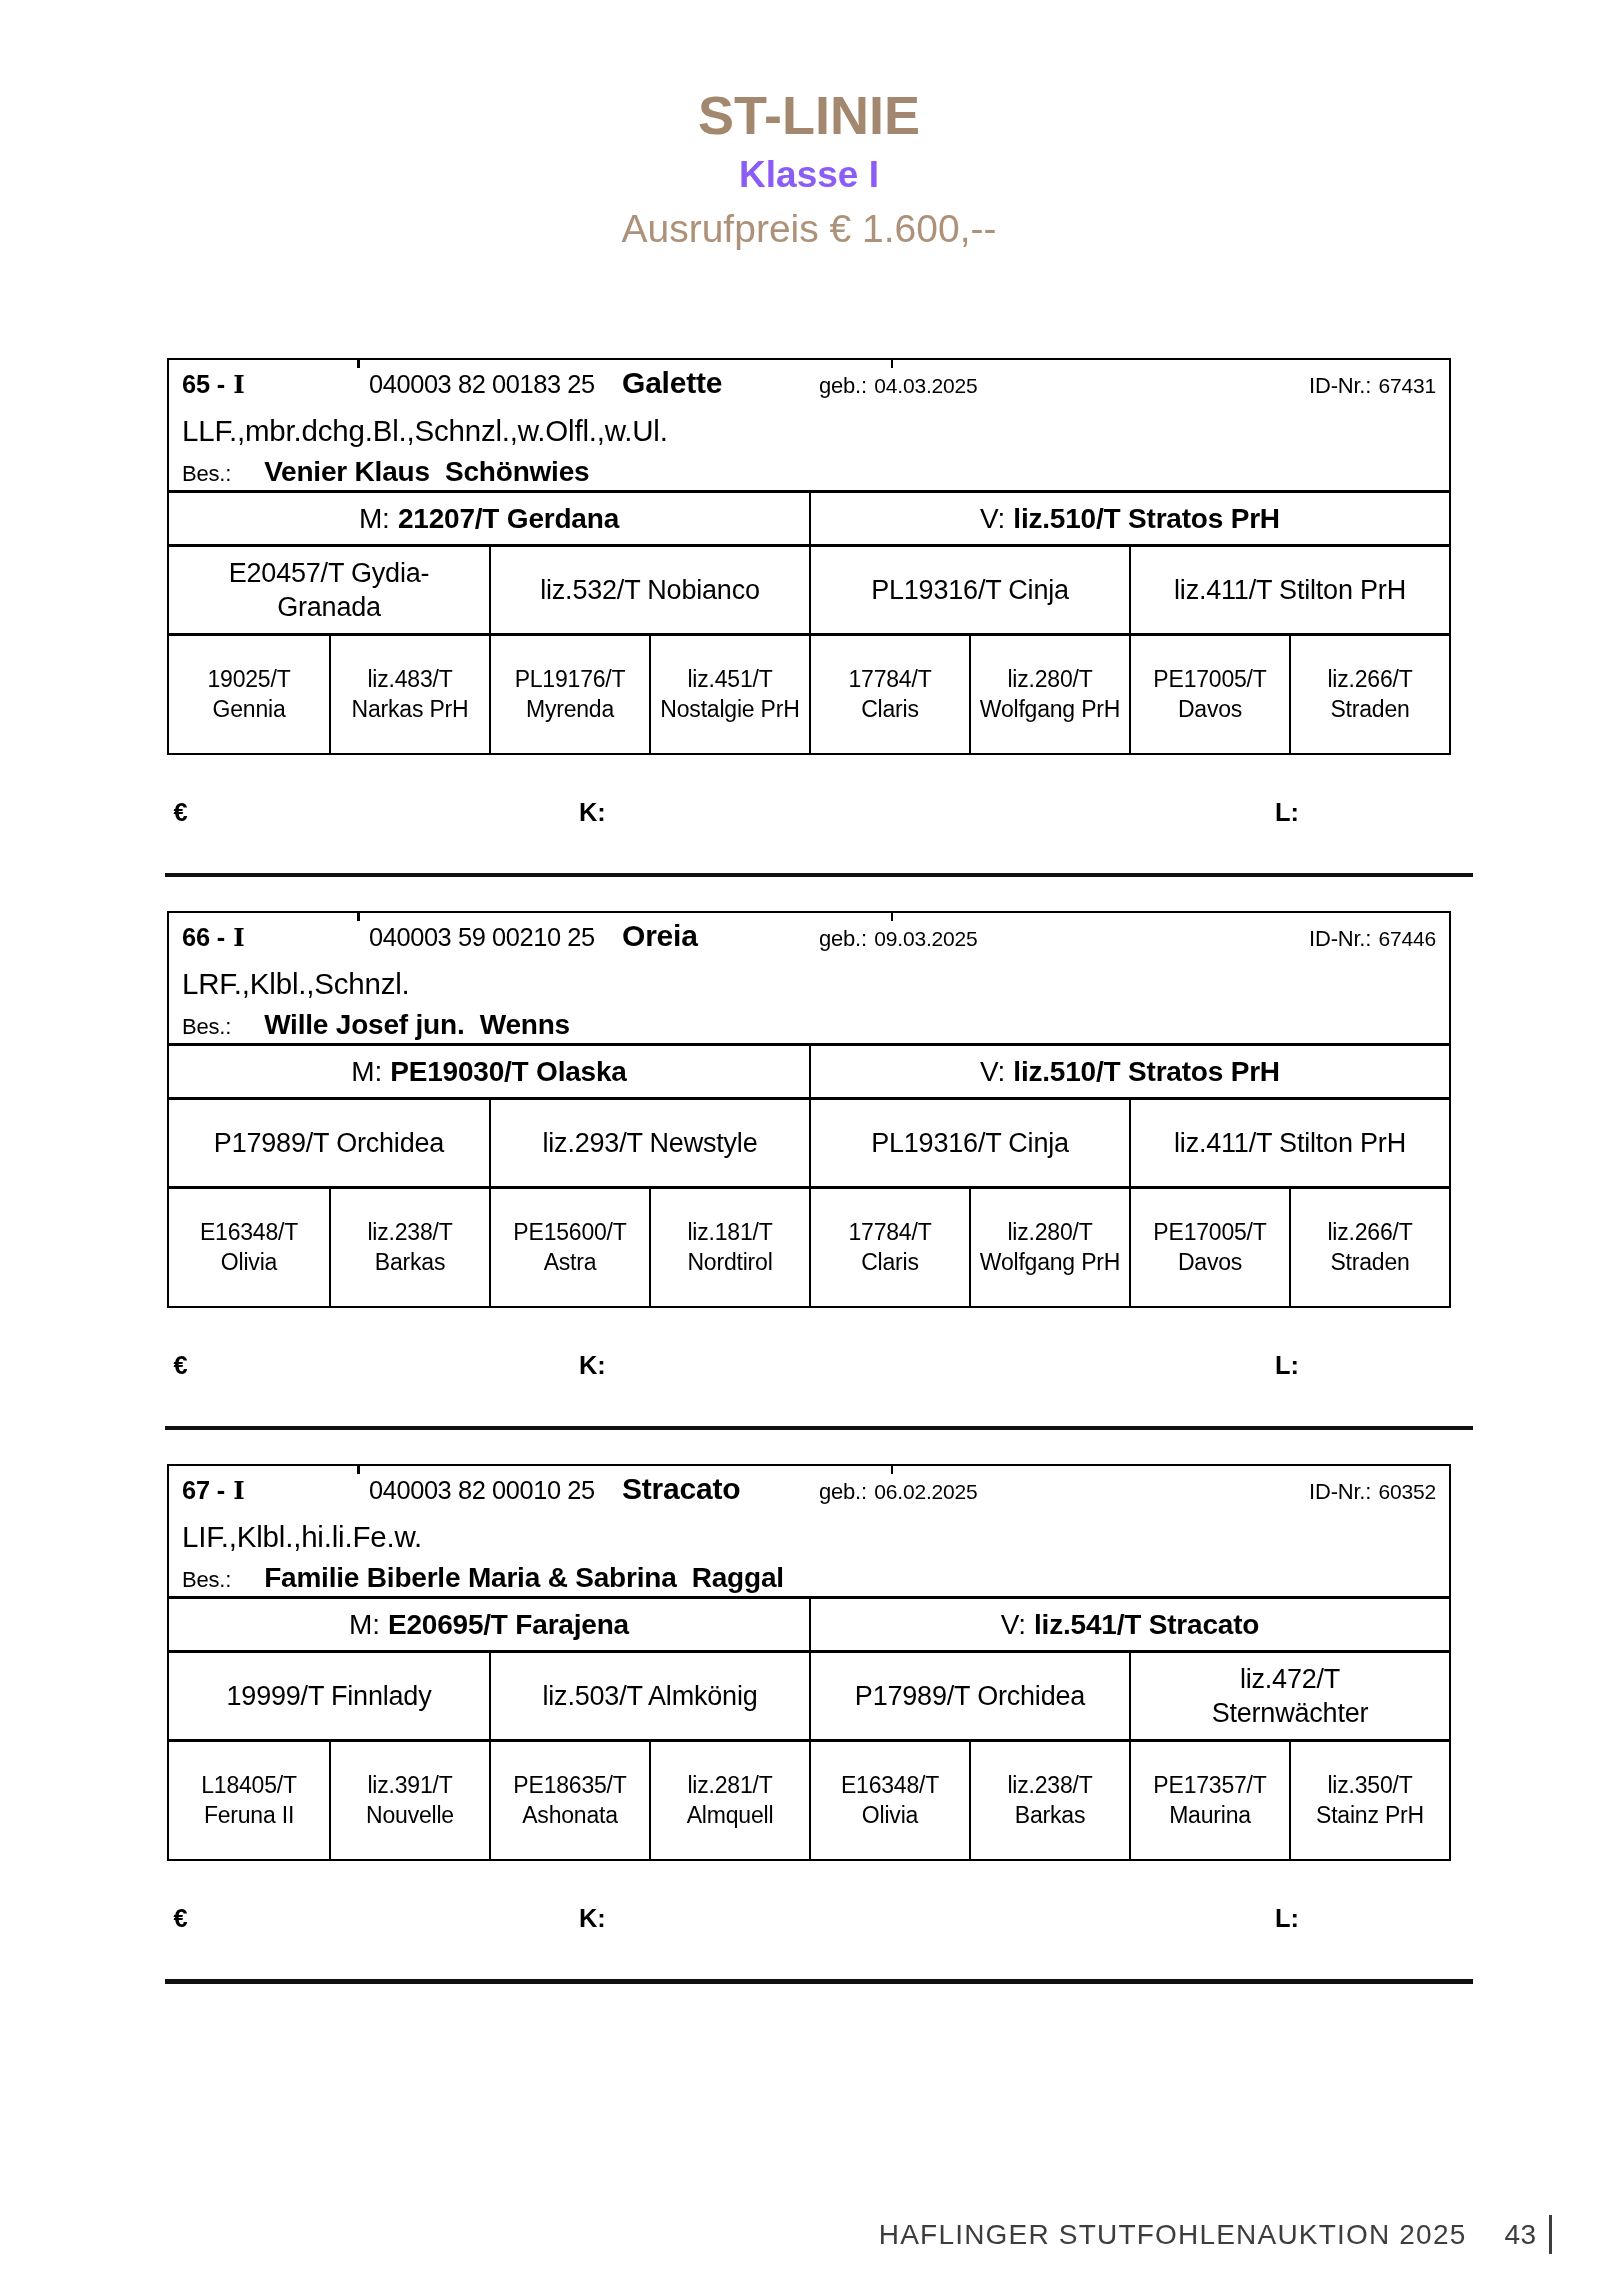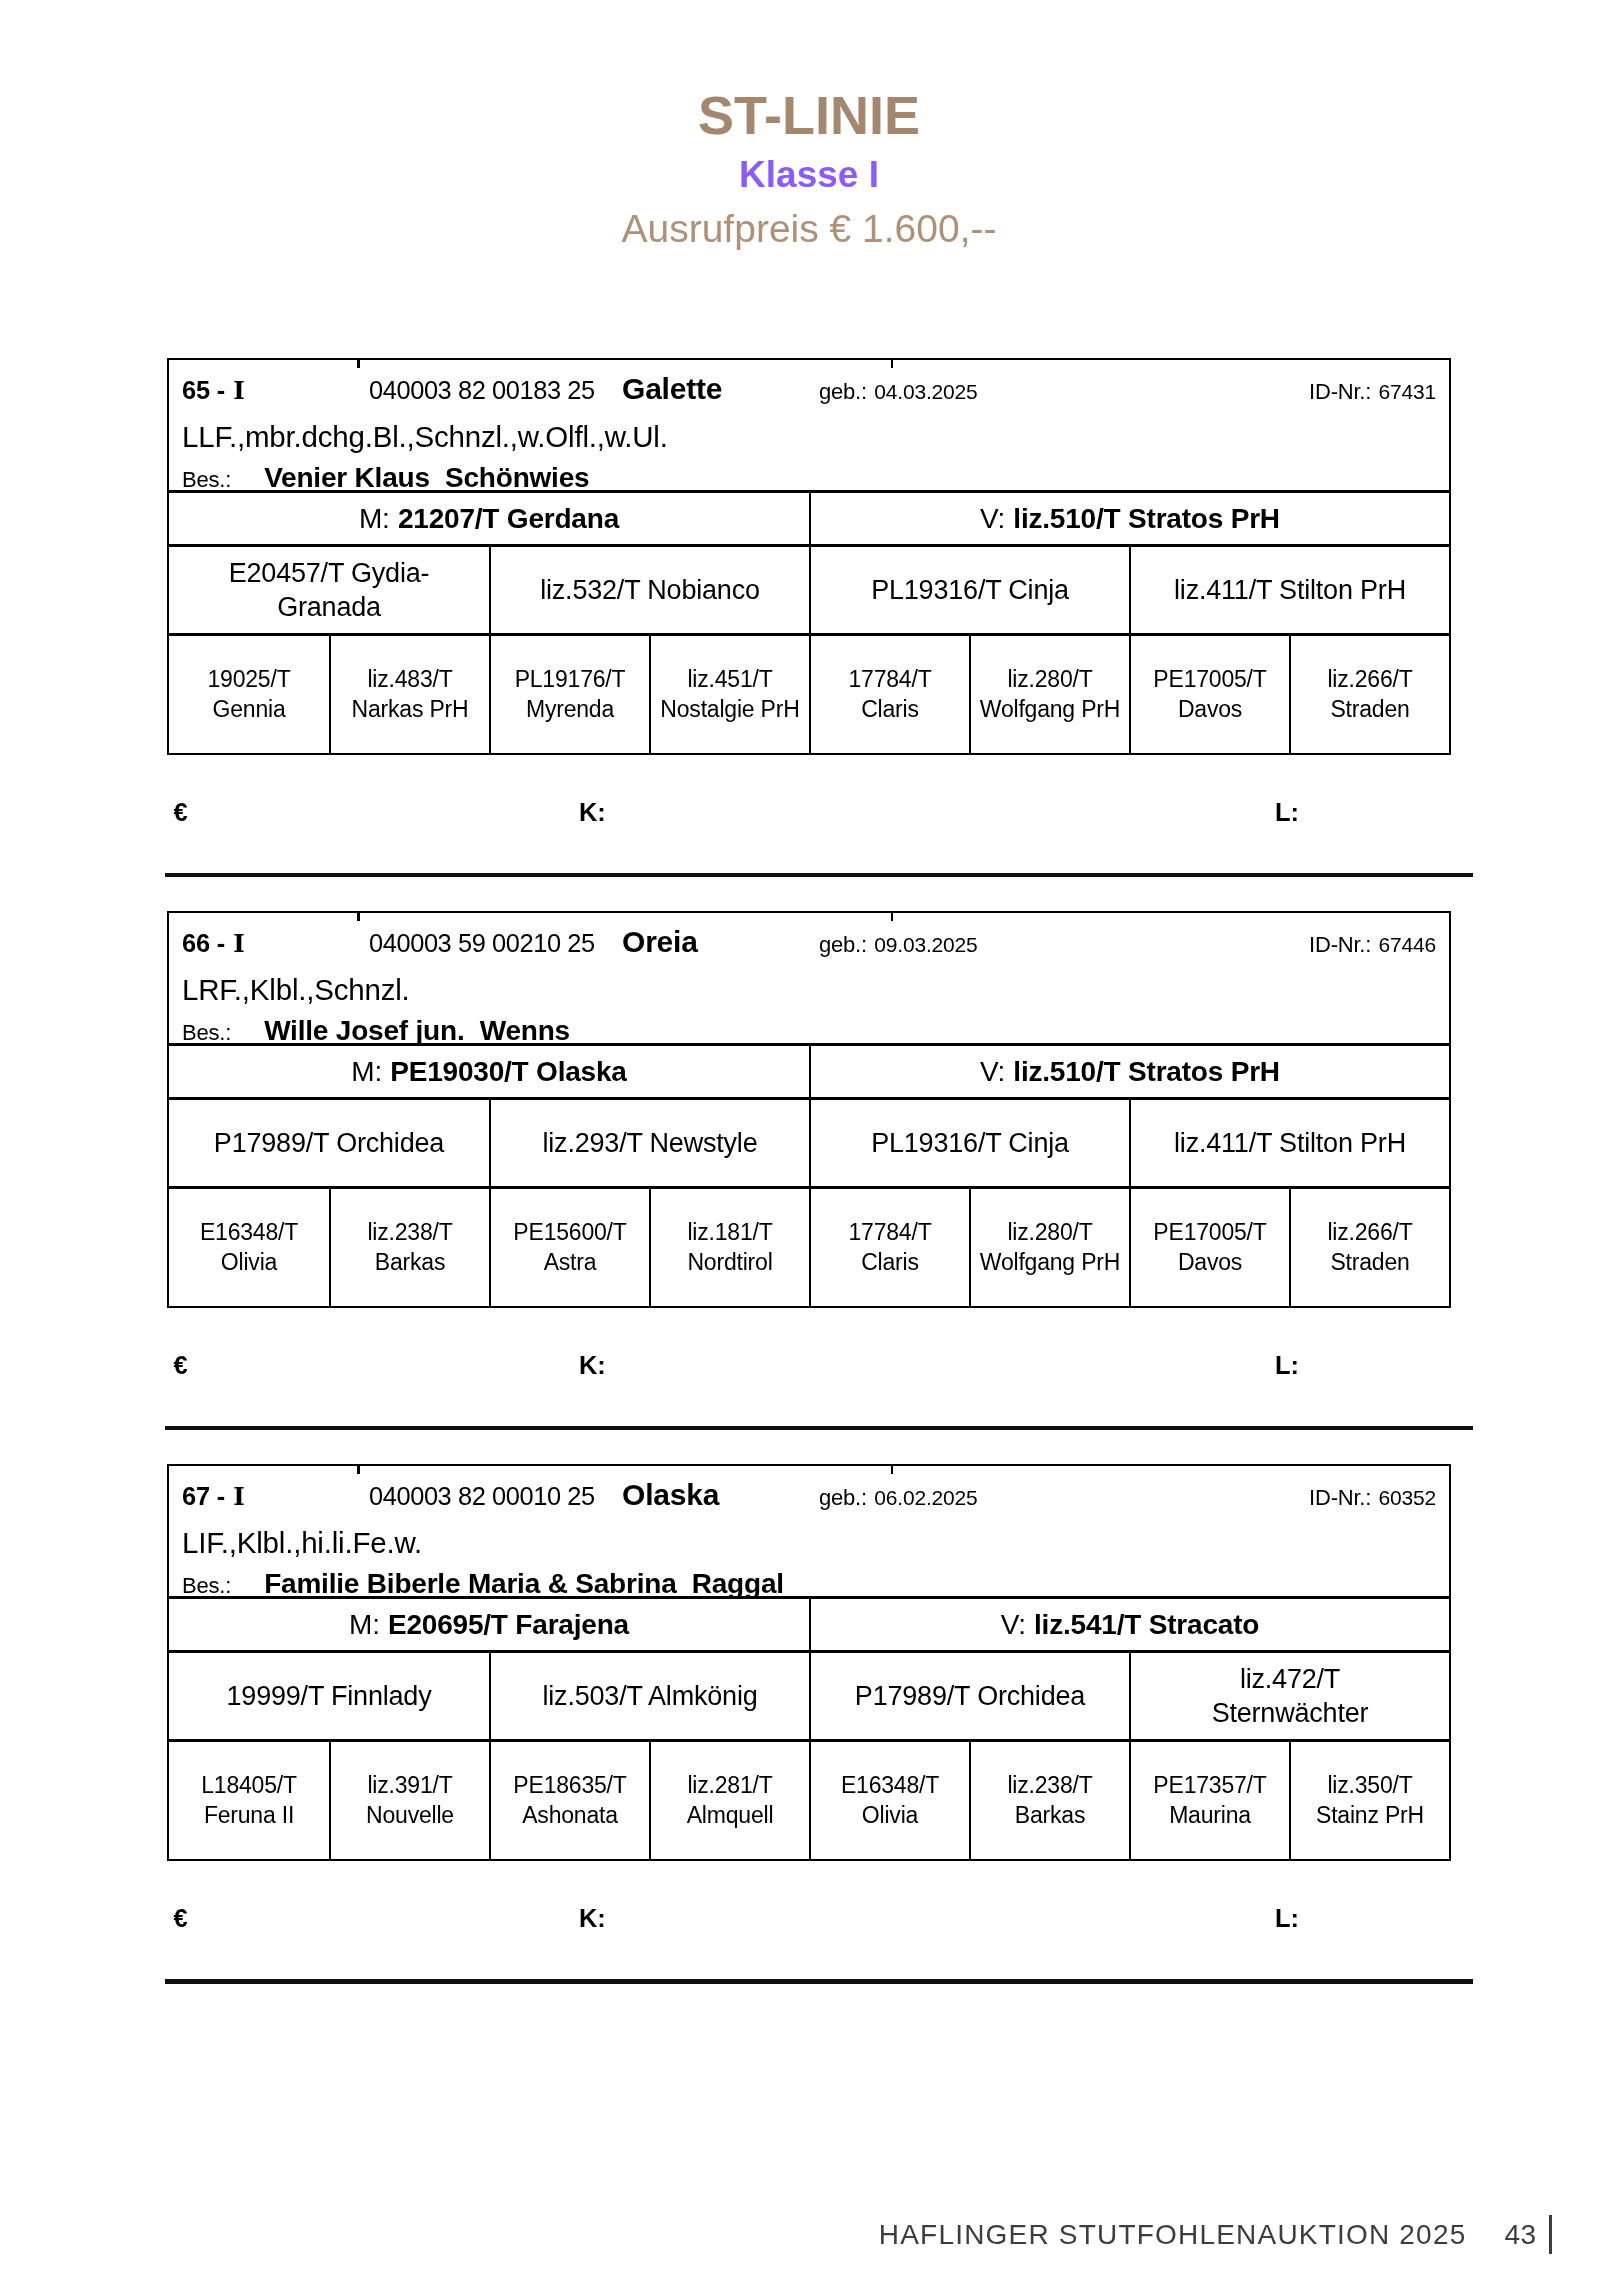--- a/index.html
+++ b/index.html
@@ -29,21 +29,21 @@
     grid-template-rows: 130px 54px 89px 120px;
     border: 2.5px solid #000;
     letter-spacing: -0.2px;
     box-sizing: border-box;
   }
   .cell { box-sizing: border-box; min-width: 0; }
   .bt { border-top: 3.3px solid #000; }
   .bl { border-left: 2.5px solid #000; }
 
   
-  .header { grid-column: 1 / -1; position: relative; padding: 7px 13px 0 13px; overflow: hidden; }
+  .header { grid-column: 1 / -1; position: relative; padding: 1px 13px 0 13px; overflow: hidden; }
   .header::before, .header::after {
     content: ""; position: absolute; top: 0; width: 2.5px; height: 7.4px; background: #000;
   }
   .header::before { left: 14.7%; }
   .header::after  { left: 56.4%; }
 
   .hline1 { display: flex; align-items: baseline; line-height: 43px; white-space: nowrap; }
   .col { flex: 0 0 auto; min-width: 0; }
   .lotcol  { width: 187px; }
   .regcol  { width: 253px; font-size: 25.4px; letter-spacing: -0.4px; }
@@ -200,21 +200,21 @@
     <div class="divider"></div>
   </section>
 
   <section class="lot-section">
     <div class="pedigree">
 
       <div class="cell header">
         <div class="hline1">
           <span class="col lotcol"><span class="lp">67 -</span><span class="lc">I</span></span>
           <span class="col regcol">040003 82 00010 25</span>
-          <span class="col namecol">Olaska</span>
+          <span class="col namecol">Stracato</span>
           <span class="col gebcol"><span class="slabel">geb.:</span><span class="bval">06.02.2025</span></span>
           <span class="col idcol"><span class="slabel">ID-Nr.:</span><span class="bval">60352</span></span>
         </div>
         <div class="hline2">LIF.,Klbl.,hi.li.Fe.w.</div>
         <div class="hline3">
           <span class="slabel">Bes.:</span><span class="owner">Familie Biberle Maria &amp; Sabrina  Raggal</span>
         </div>
       </div>
 
       <div class="cell mv bt">

